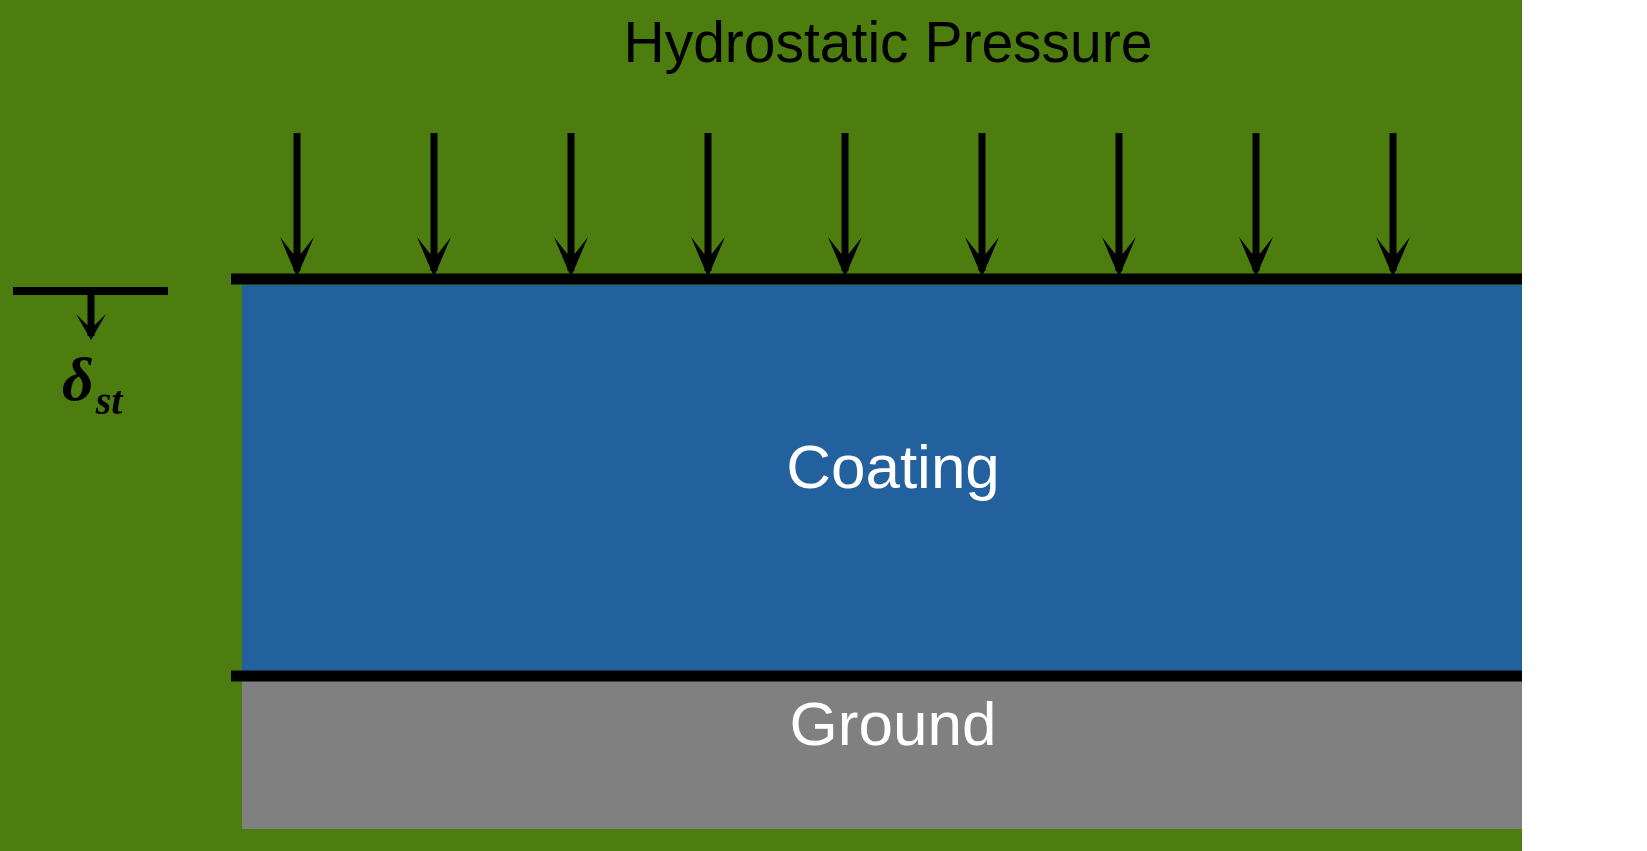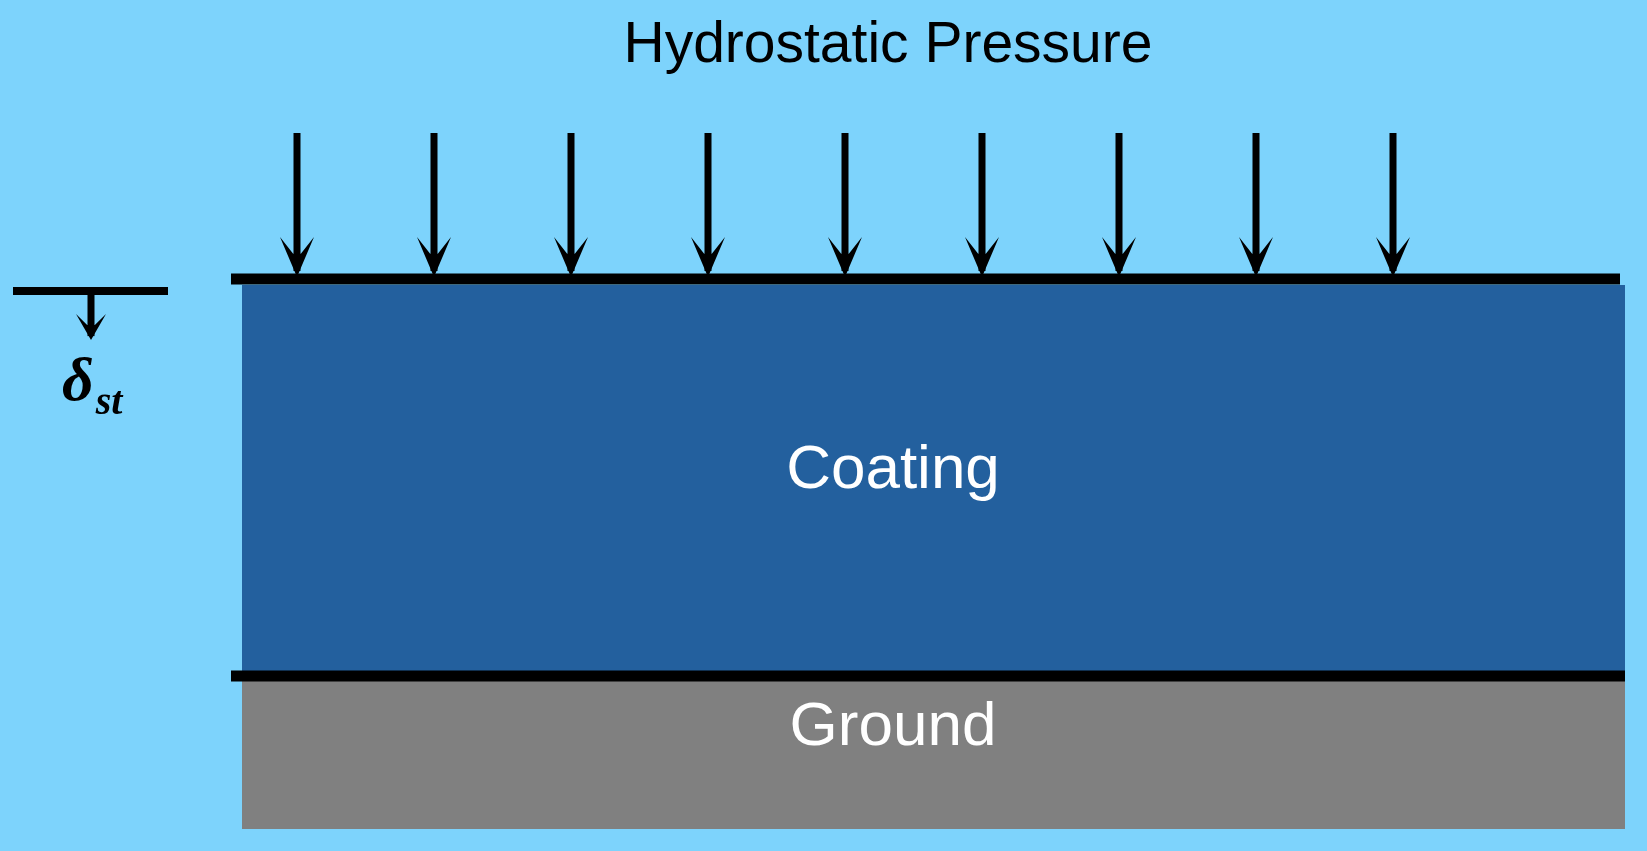--- a/index.html
+++ b/index.html
@@ -5,23 +5,23 @@
   html, body {
     margin: 0;
     padding: 0;
     background: #ffffff;
   }
   body {
     font-family: "Liberation Sans", sans-serif;
   }
   #canvas {
     position: relative;
-    width: 1647px;
+    width: 1522px;
     height: 851px;
-    background: #7dd3fc;
+    background: #4d7c0f;
     overflow: hidden;
   }
   #diagram-svg {
     position: absolute;
     left: 0;
     top: 0;
     width: 1647px;
     height: 851px;
     display: block;
   }

